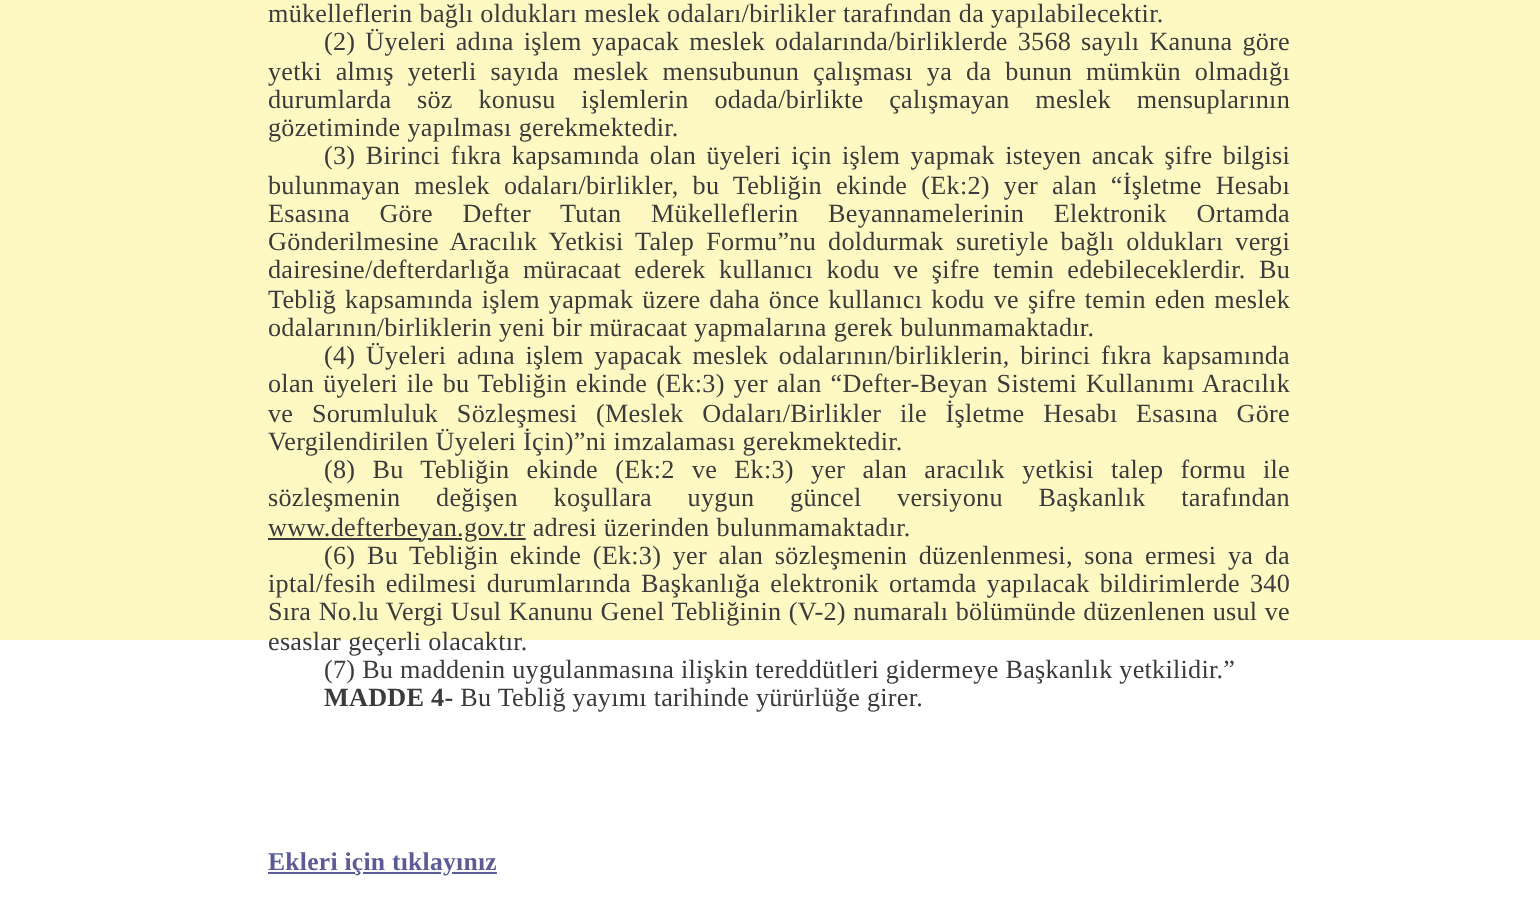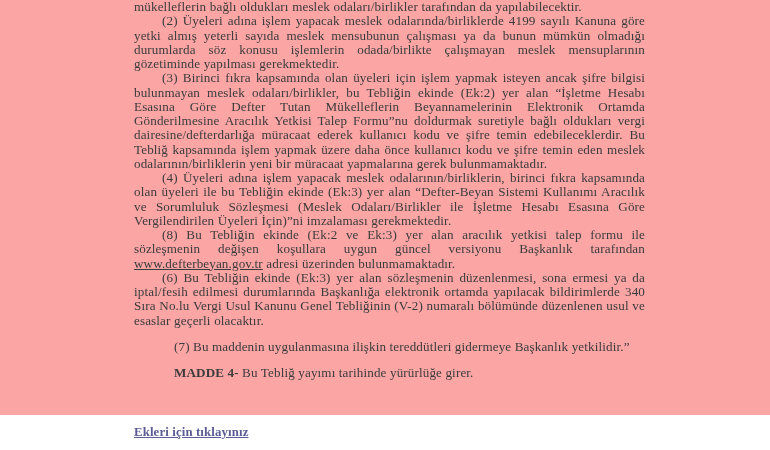--- a/index.html
+++ b/index.html
@@ -13,22 +13,22 @@
     height: 450px;
     overflow: hidden;
     font-family: "Liberation Serif", "DejaVu Serif", serif;
     color: #3b3b3b;
     -webkit-font-smoothing: antialiased;
   }
 
   #doc-page {
     position: relative;
     width: 770px;
-    height: 415px;
-    background: #fca5a5;
+    height: 320px;
+    background: #fef9c3;
   }
 
   #doc-body {
     position: absolute;
     left: 134px;
     top: 0px;
     width: 511px;
   }
 
   .para {
@@ -40,21 +40,21 @@
     line-height: 14.25px;
     letter-spacing: 0.01em;
     word-spacing: 0.01em;
   }
   .para.indent {
     text-indent: 28px;
   }
   
 
   .madde-line {
-    margin: 12px;
+    margin: 0;
     padding: 0;
     text-align: left;
     font-size: 13.1px;
     line-height: 14.25px;
     text-indent: 28px;
     letter-spacing: 0.01em;
   }
   .madde-label {
     font-weight: bold;
   }
@@ -81,21 +81,21 @@
 </style>
 </head>
 <body>
 
 <div id="doc-page">
 
   <div id="doc-body">
 
     <p class="para">mükelleflerin bağlı oldukları meslek odaları/birlikler tarafından da yapılabilecektir.</p>
 
-    <p class="para indent">(2) Üyeleri adına işlem yapacak meslek odalarında/birliklerde 4199 sayılı Kanuna göre yetki almış yeterli sayıda meslek mensubunun çalışması ya da bunun mümkün olmadığı durumlarda söz konusu işlemlerin odada/birlikte çalışmayan meslek mensuplarının gözetiminde yapılması gerekmektedir.</p>
+    <p class="para indent">(2) Üyeleri adına işlem yapacak meslek odalarında/birliklerde 3568 sayılı Kanuna göre yetki almış yeterli sayıda meslek mensubunun çalışması ya da bunun mümkün olmadığı durumlarda söz konusu işlemlerin odada/birlikte çalışmayan meslek mensuplarının gözetiminde yapılması gerekmektedir.</p>
 
     <p class="para indent">(3) Birinci fıkra kapsamında olan üyeleri için işlem yapmak isteyen ancak şifre bilgisi bulunmayan meslek odaları/birlikler, bu Tebliğin ekinde (Ek:2) yer alan “İşletme Hesabı Esasına Göre Defter Tutan Mükelleflerin Beyannamelerinin Elektronik Ortamda Gönderilmesine Aracılık Yetkisi Talep Formu”nu doldurmak suretiyle bağlı oldukları vergi dairesine/defterdarlığa müracaat ederek kullanıcı kodu ve şifre temin edebileceklerdir. Bu Tebliğ kapsamında işlem yapmak üzere daha önce kullanıcı kodu ve şifre temin eden meslek odalarının/birliklerin yeni bir müracaat yapmalarına gerek bulunmamaktadır.</p>
 
     <p class="para indent">(4) Üyeleri adına işlem yapacak meslek odalarının/birliklerin, birinci fıkra kapsamında olan üyeleri ile bu Tebliğin ekinde (Ek:3) yer alan “Defter-Beyan Sistemi Kullanımı Aracılık ve Sorumluluk Sözleşmesi (Meslek Odaları/Birlikler ile İşletme Hesabı Esasına Göre Vergilendirilen Üyeleri İçin)”ni imzalaması gerekmektedir.</p>
 
     <p class="para indent"><span>(8) Bu Tebliğin ekinde (Ek:2 ve Ek:3) yer alan aracılık yetkisi talep formu ile sözleşmenin değişen koşullara uygun güncel versiyonu Başkanlık tarafından </span><a class="url-link" href="#">www.defterbeyan.gov.tr</a><span> adresi üzerinden bulunmamaktadır.</span></p>
 
     <p class="para indent">(6) Bu Tebliğin ekinde (Ek:3) yer alan sözleşmenin düzenlenmesi, sona ermesi ya da iptal/fesih edilmesi durumlarında Başkanlığa elektronik ortamda yapılacak bildirimlerde 340 Sıra No.lu Vergi Usul Kanunu Genel Tebliğinin (V-2) numaralı bölümünde düzenlenen usul ve esaslar geçerli olacaktır.</p>
 
     <p class="madde-line">(7) Bu maddenin uygulanmasına ilişkin tereddütleri gidermeye Başkanlık yetkilidir.”</p>

